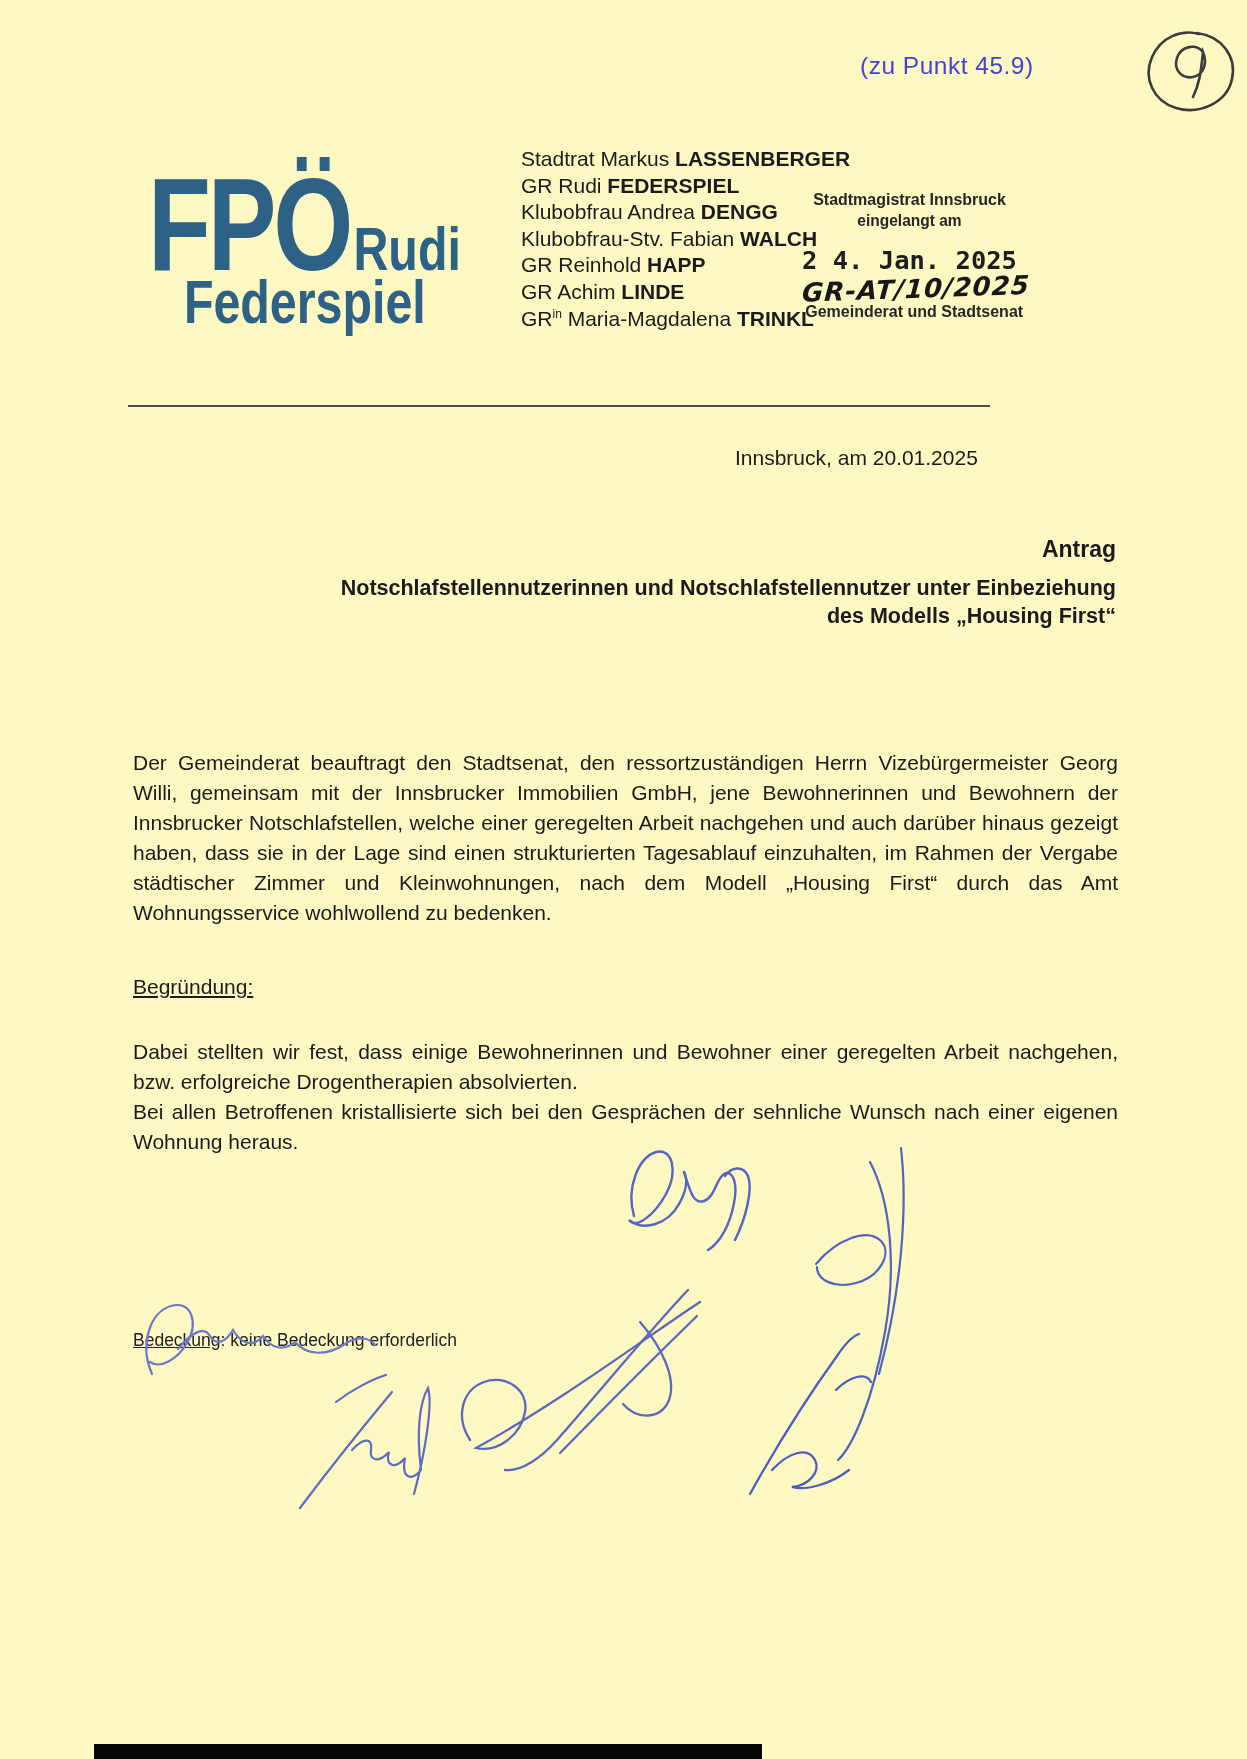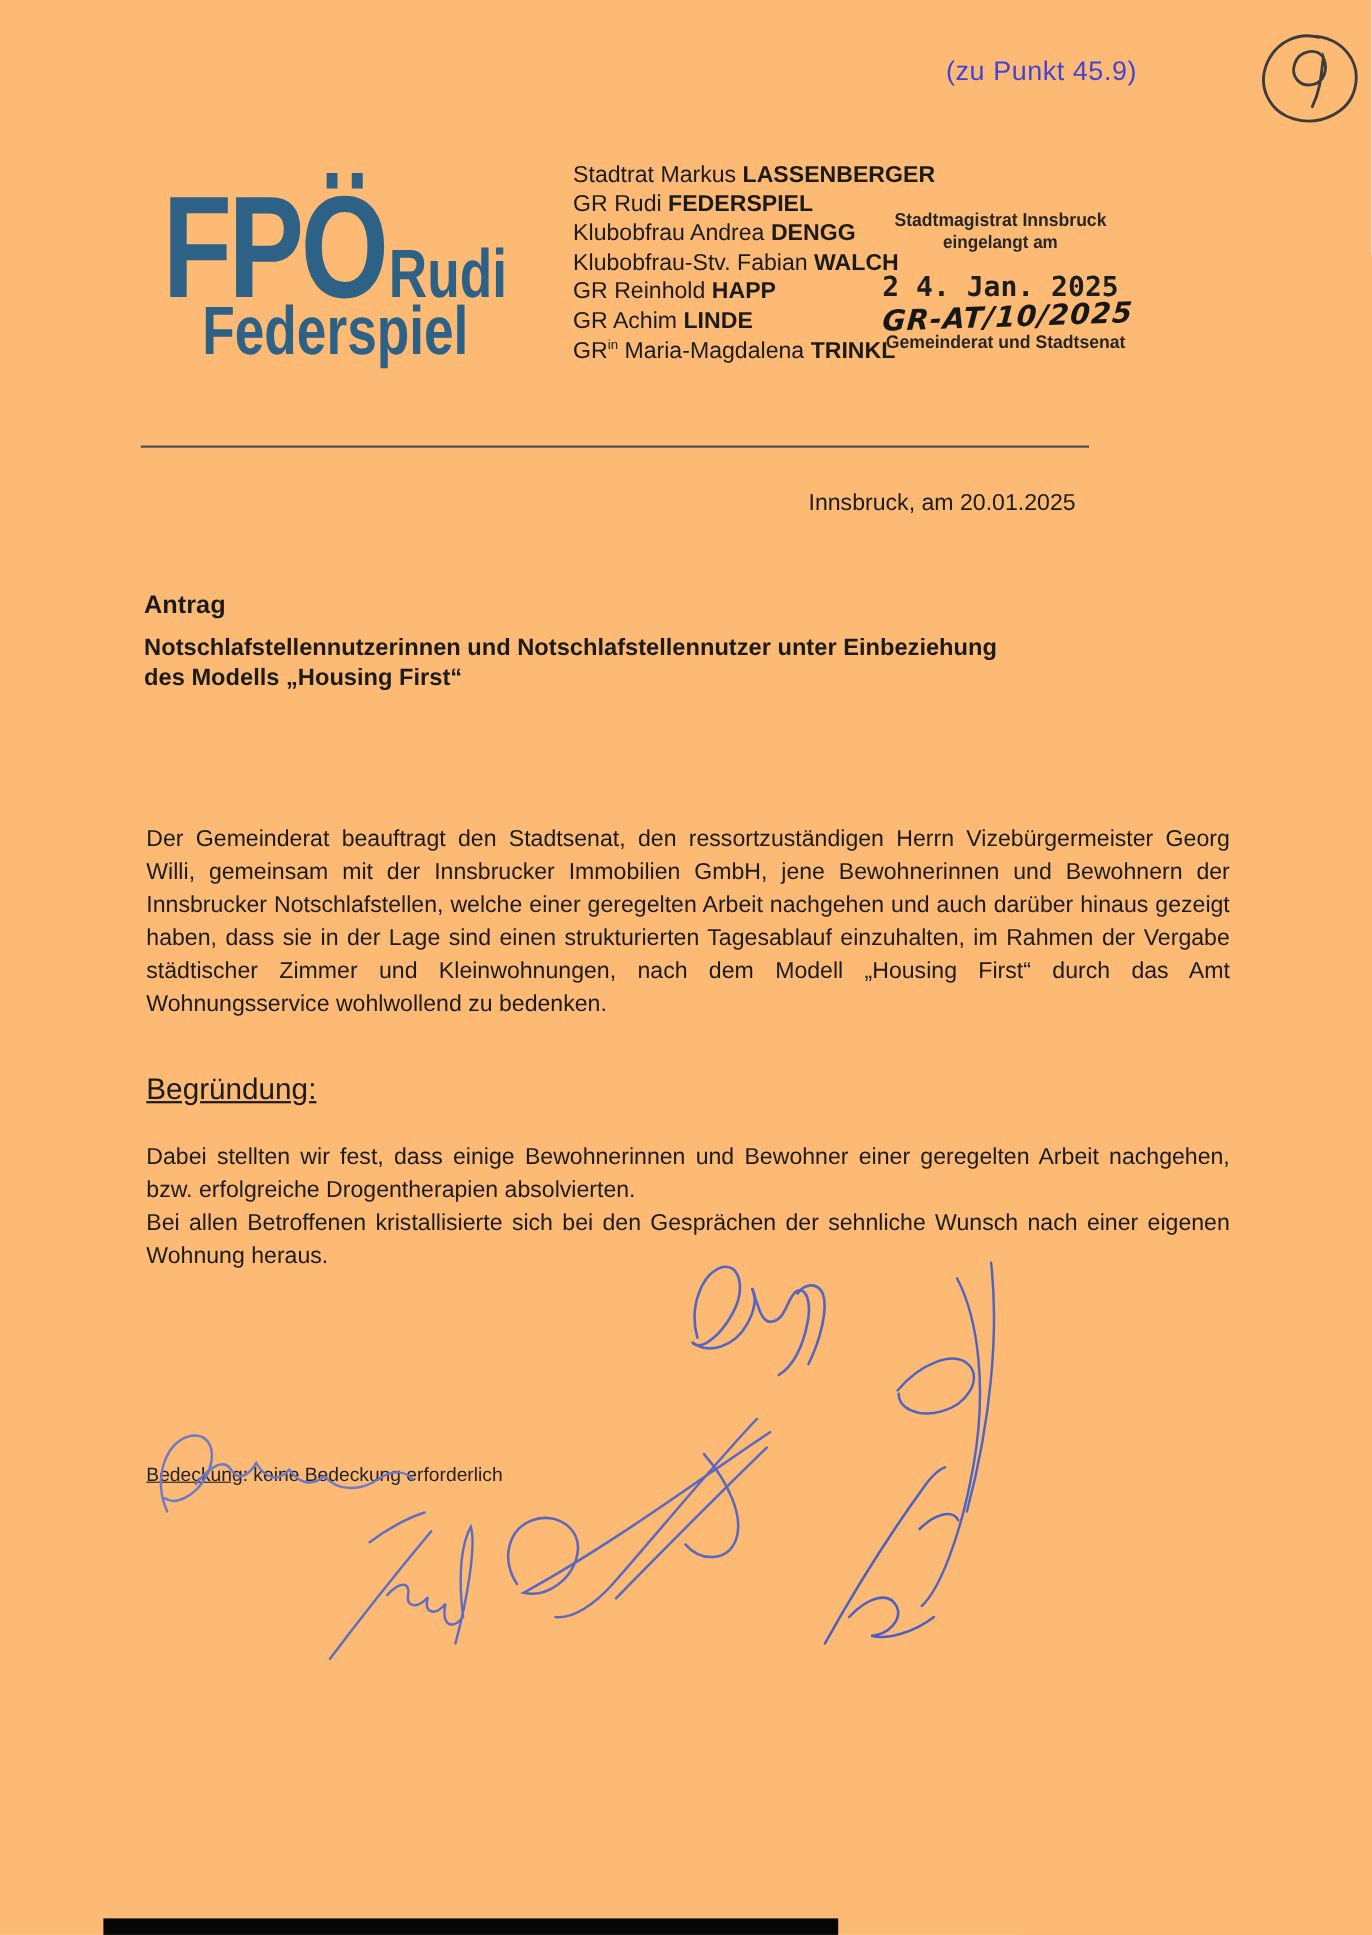--- a/index.html
+++ b/index.html
@@ -1,19 +1,19 @@
 <!DOCTYPE html>
 <html><head>
 <meta charset="utf-8">
 <style>
   html,body{margin:0;padding:0;background:#ffffff;}
   .page{
     position:relative;
     width:1247px;height:1759px;
-    background:#fdba74;
+    background:#fef9c3;
     overflow:hidden;
     font-family:"Liberation Sans",sans-serif;
     color:#1b1b1b;
   }
   .abs{position:absolute;}
   
   .punkt-ref{left:860px;top:52px;font-size:24.5px;letter-spacing:.5px;}
   
   .logo{left:148px;top:162px;transform:scaleX(.78);transform-origin:left top;font-weight:bold;line-height:1;}
   .logo-row1{display:flex;align-items:baseline;}
@@ -29,26 +29,26 @@
   .stamp-l1{font-size:17px;font-weight:600;transform:scaleX(.94);transform-origin:center;}
   .stamp-l2{font-size:16.5px;font-weight:600;transform:scaleX(.94);margin-top:1px;}
   .stamp-date{font-family:"DejaVu Sans Mono",monospace;font-size:25px;font-weight:bold;margin-top:16px;white-space:nowrap;transform:scaleX(1.02);color:#1d1d1d;letter-spacing:0;}
   .stamp-ref{font-family:"DejaVu Sans",sans-serif;font-style:italic;font-size:26px;font-weight:600;letter-spacing:1px;white-space:nowrap;transform:rotate(-2deg) skewX(-6deg);color:#171717;margin-top:-1px;}
   .stamp-l3{font-size:16.5px;font-weight:600;transform:scaleX(.97);margin-top:-2px;white-space:nowrap;}
   
   .divider{left:128px;top:405px;width:862px;height:2px;background:#4d4d4d;}
   
   .date-line{left:735px;top:446px;font-size:21px;}
   
-  .title-block{left:131px;top:536px;width:985px;text-align:left;font-weight:bold;}
+  .title-block{left:131px;top:536px;width:985px;text-align:right;font-weight:bold;}
   .title-heading{font-size:23px;margin-bottom:12px;}
   .title-line{font-size:21.5px;line-height:27.5px;}
   
   .para1{left:133px;top:748px;width:985px;font-size:21px;line-height:30px;text-align:justify;}
-  .begruendung{left:133px;top:975px;font-size:27px;text-decoration:underline;}
+  .begruendung{left:133px;top:975px;font-size:21px;text-decoration:underline;}
   .para2{left:133px;top:1037px;width:985px;font-size:21px;line-height:30px;}
   .para2 .sentence{text-align:justify;}
   .bedeckung{left:133px;top:1330px;font-size:17.5px;color:#222;}
   .bedeckung .u{text-decoration:underline;}
   
   .ink-overlay{left:0;top:0;}
   
   .scan-bar{left:94px;top:1744px;width:668px;height:15px;background:#060606;}
 </style>
 </head>

